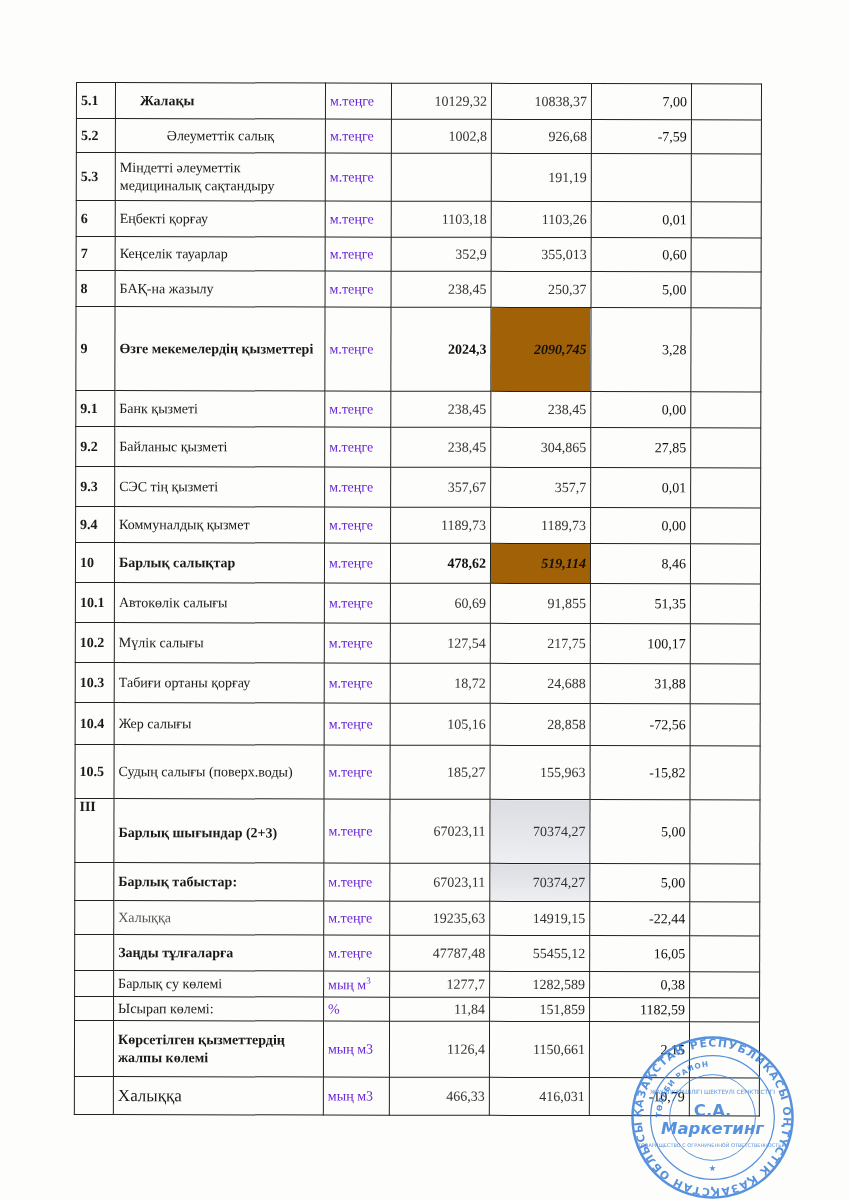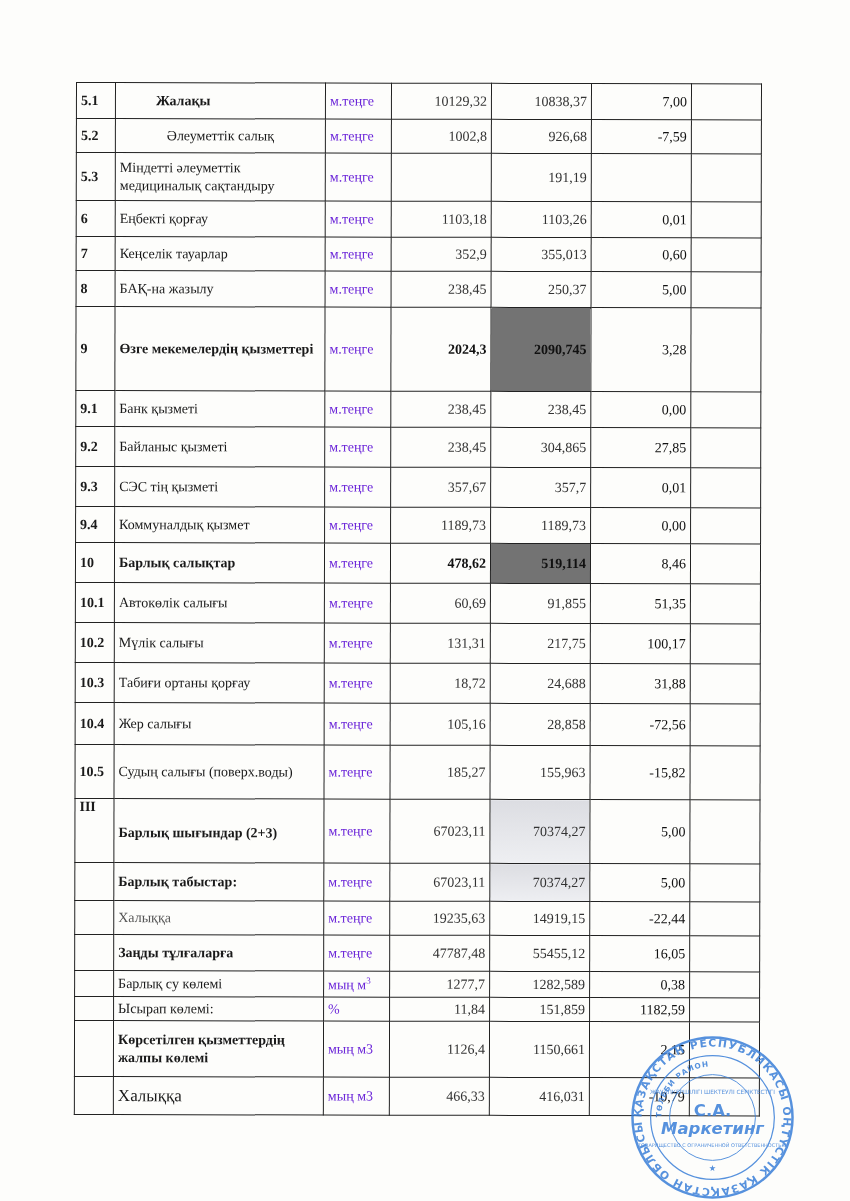--- a/index.html
+++ b/index.html
@@ -29,21 +29,21 @@
   }
   td.num { font-weight: bold; font-size: 14px; }
   td.name { font-size: 14.5px; line-height: 1.25; }
   td.unit { font-size: 13px; color: #6d28d9; }
   td.v { text-align: right; font-size: 14px; color: #333; }
   td.pct { text-align: right; font-weight: normal; font-size: 15px; color: #111; }
   td.blank { }
   .bold td.name { font-weight: bold; }
   .bold td.v.b { font-weight: bold; color: #111; }
   td.shade { background: linear-gradient(180deg, #dcdde2 0%, #eeeff2 100%); }
-  td.shade-light { background: #737373; }
+  td.shade-light { background: #a16207; font-style: italic; }
   td.center { text-align: center; }
   td.big { font-size: 17px; margin-left: 12px; }
   td.faint { color: #555; }
   sup { font-size: 9px; }
 
   .stamp {
     position: absolute;
     left: 630px; top: 1035px;
     width: 165px; height: 165px;
     pointer-events: none;
@@ -60,21 +60,21 @@
       <col style="width:66px">
     <col style="width:100px">
       <col style="width:100px">
       <col style="width:100px">
       <col style="width:70px">
   </colgroup>
   <tbody>
 
     <tr style="height:36px" class="bold">
       <td class="num">5.1</td>
-      <td class="name" style="padding-left:40px">Жалақы</td>
+      <td class="name" style="padding-left:24px">Жалақы</td>
       <td class="unit">м.теңге</td>
       <td class="v">10129,32</td>
       <td class="v">10838,37</td>
       <td class="pct">7,00</td>
       <td class="blank"></td>
     </tr>
 
     <tr style="height:34px">
       <td class="num">5.2</td>
       <td class="name center">Әлеуметтік салық</td>
@@ -192,21 +192,21 @@
       <td class="v">60,69</td>
       <td class="v">91,855</td>
       <td class="pct">51,35</td>
       <td class="blank"></td>
     </tr>
 
     <tr style="height:40px">
       <td class="num">10.2</td>
       <td class="name">Мүлік салығы</td>
       <td class="unit">м.теңге</td>
-      <td class="v">131,31</td>
+      <td class="v">127,54</td>
       <td class="v">217,75</td>
       <td class="pct">100,17</td>
       <td class="blank"></td>
     </tr>
 
     <tr style="height:40px">
       <td class="num">10.3</td>
       <td class="name">Табиғи ортаны қорғау</td>
       <td class="unit">м.теңге</td>
       <td class="v">18,72</td>

